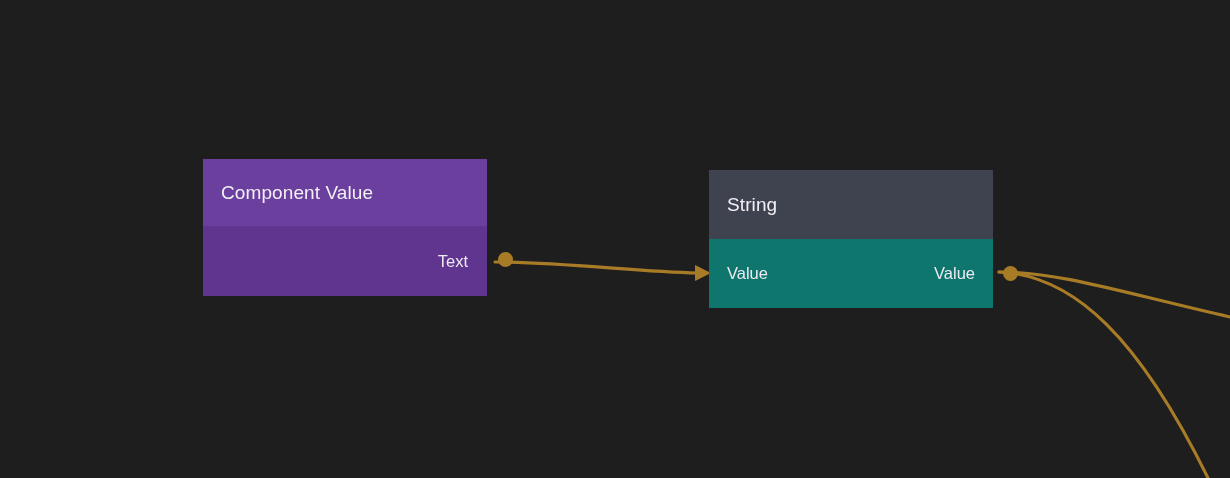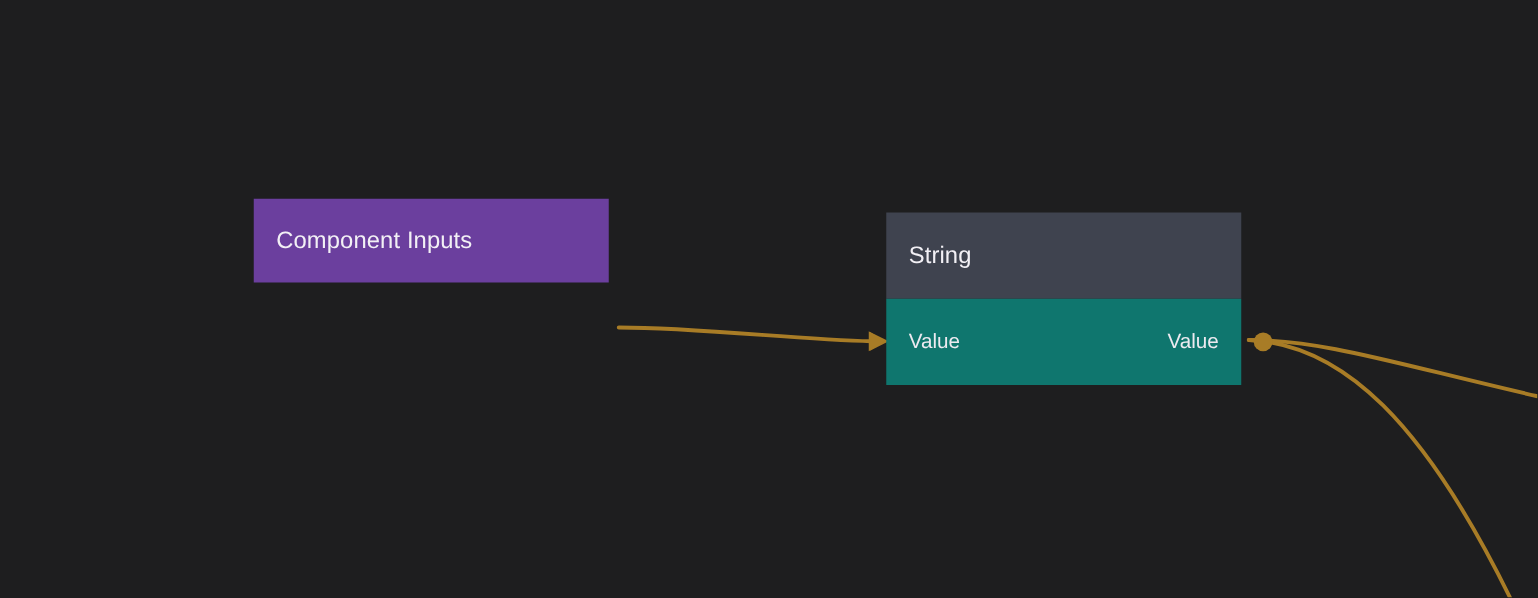--- a/index.html
+++ b/index.html
@@ -140,21 +140,27 @@
     <path d="M 495 262 C 560 262, 640 272, 697 273" fill="none" stroke="#a87c26" stroke-width="3.1" stroke-linecap="round"></path>
     <polygon points="696,265.5 711,273 696,280.5" fill="#a87c26"></polygon>
 
     <path d="M 999 272 C 1060 272, 1120 292, 1230 317" fill="none" stroke="#a87c26" stroke-width="3.1" stroke-linecap="round"></path>
 
     <path d="M 999 272 C 1075 275, 1140 340, 1208 478" fill="none" stroke="#a87c26" stroke-width="3.1" stroke-linecap="round"></path>
   </svg>
 
   <div class="node" id="node-component-inputs">
     <div class="node-header">
-      <span class="node-title">Component Inputs</span>
+      <span class="node-title">Component Value</span>
+    </div>
+    <div class="node-body">
+      <div class="port-row">
+        <span class="port-label out">Text</span>
+        <span class="port-dot"></span>
+      </div>
     </div>
   </div>
 
   <div class="node" id="node-string">
     <div class="node-header">
       <span class="node-title">String</span>
     </div>
     <div class="node-body">
       <div class="port-row">
         <span class="port-arrow"></span>

